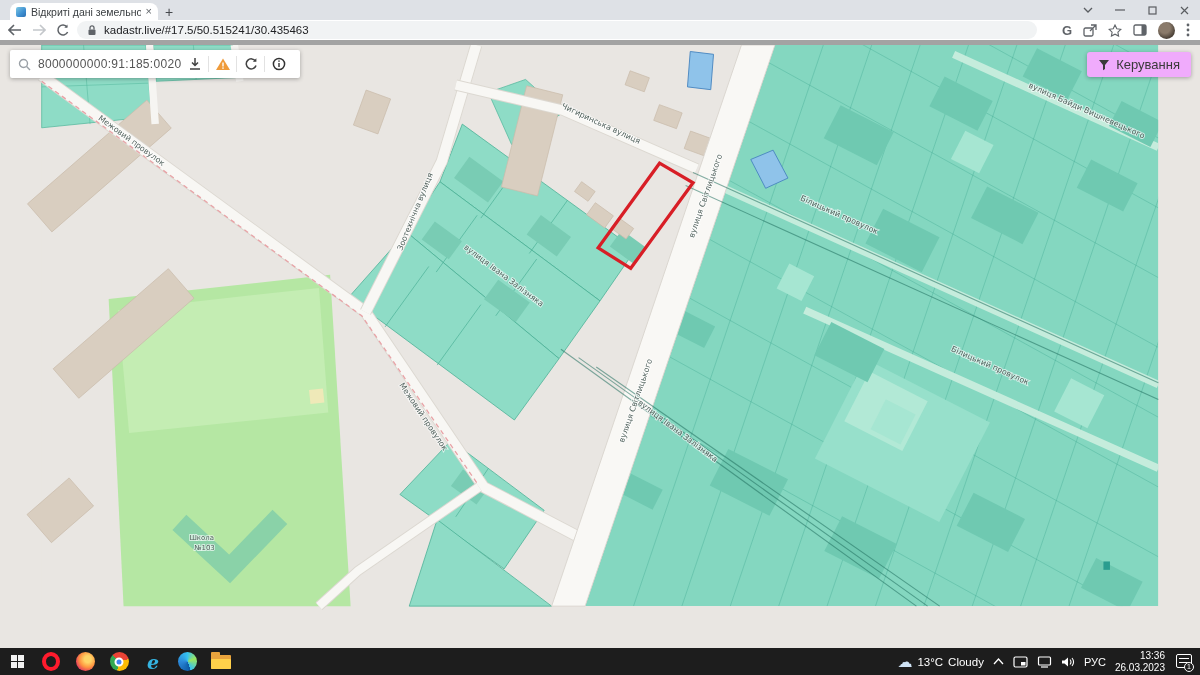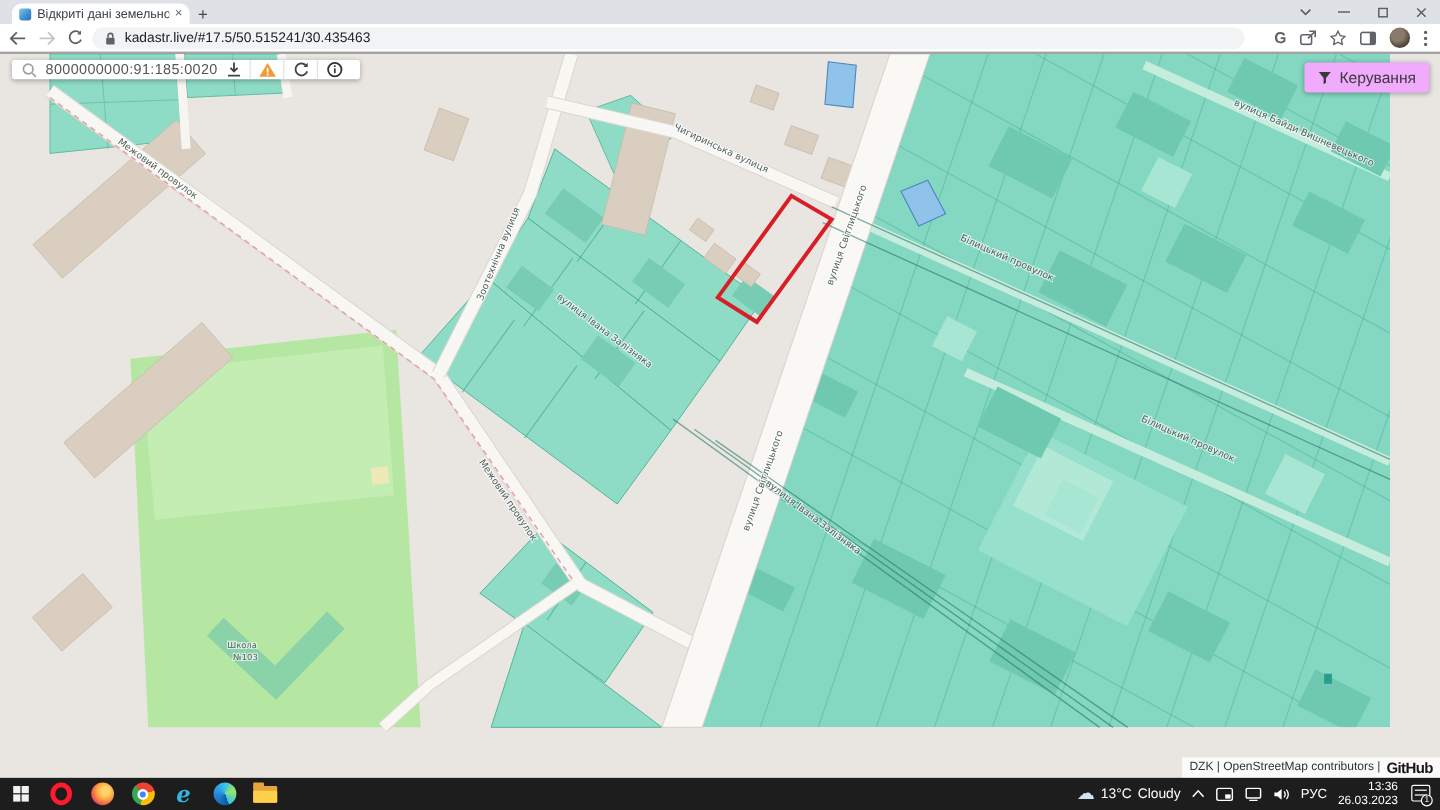--- a/index.html
+++ b/index.html
@@ -10,34 +10,34 @@
   .tabstrip { height:20px; background:#dee1e6; display:flex; align-items:flex-end; position:relative; flex:0 0 auto; }
   .tab { margin-left:10px; width:148px; height:17px; background:#fff; border-radius:8px 8px 0 0; display:flex; align-items:center; padding:0 6px; gap:5px; }
   .favicon { width:10px; height:10px; border-radius:2px; background:linear-gradient(135deg,#7ec8e3 0%,#3d8fd1 60%,#2e6fb0 100%); flex:0 0 auto; }
   .tab-title { font-size:10.5px; color:#3c4043; white-space:nowrap; overflow:hidden; flex:1; }
   .tab-close { color:#5f6368; font-size:11px; line-height:1; cursor:default; }
   .newtab { width:22px; height:17px; display:flex; align-items:center; justify-content:center; color:#45484d; font-size:14px; }
   .wincontrols { position:absolute; right:0; top:0; height:20px; display:flex; }
   .winbtn { width:32px; height:20px; display:flex; align-items:center; justify-content:center; }
 
   
-  .toolbar { height:25px; background:#fff; border-bottom:2px solid #a3a3a3; display:flex; align-items:center; padding:0 8px; gap:8px; flex:0 0 auto; }
+  .toolbar { height:25px; background:#fff; border-bottom:5px solid #a3a3a3; display:flex; align-items:center; padding:0 8px; gap:8px; flex:0 0 auto; }
   .navicons { display:flex; gap:10px; align-items:center; }
   .urlbar { height:18px; flex:1; max-width:960px; background:#f1f3f4; border-radius:10px; display:flex; align-items:center; padding:0 10px; gap:7px; }
   .url-text { font-size:11.5px; color:#202124; white-space:nowrap; }
   .tbicons { display:flex; align-items:center; gap:11px; margin-left:auto; padding-right:2px; }
   .g-glyph { font-size:13px; font-weight:bold; color:#5f6368; }
   .avatar { width:17px; height:17px; border-radius:50%; background:radial-gradient(circle at 40% 35%,#8a7a6a 0 35%,#4d4339 70%,#2c2620); }
 
   
   .viewport { position:relative; height:603px; flex:0 0 auto; overflow:hidden; background:#e9e6e2; }
   .viewport svg.map { position:absolute; inset:0; }
   svg.map text { paint-order:stroke; stroke:rgba(255,255,255,.65); stroke-width:2px; fill:#51625d; font-family:"DejaVu Sans",sans-serif; }
 
-  .searchbox { position:absolute; left:10px; top:5px; width:290px; height:16px; background:#fff; border-radius:2px;
+  .searchbox { position:absolute; left:10px; top:5px; width:290px; height:28px; background:#fff; border-radius:2px;
     box-shadow:0 1px 4px rgba(0,0,0,.3); display:flex; align-items:center; padding:0 8px; }
   .searchbox .val { font-size:12px; color:#555; letter-spacing:.3px; flex:1; margin-left:7px; white-space:nowrap; }
   .sb-btn { width:27px; height:28px; display:flex; align-items:center; justify-content:center; }
   .sb-div { width:1px; height:16px; background:#e2e2e2; }
 
   .manage-btn { position:absolute; right:9px; top:7px; height:25px; background:#f0abfc; border-radius:3px;
     box-shadow:0 1px 4px rgba(0,0,0,.3); display:flex; align-items:center; gap:6px; padding:0 11px;
     font-size:13px; color:#3a3a3a; }
 
   .attribution { position:absolute; right:0; bottom:0; height:17px; background:rgba(255,255,255,.78);
@@ -314,24 +314,20 @@
       </span>
     </div>
 
     <div class="manage-btn">
       <svg width="12" height="12">
           <path d="M1 1h10L7 6v4l-2 1.2V6z" fill="#3a3a3a"></path>
         </svg>
       <span>Керування</span>
     </div>
 
-    <div class="attribution">
-      <span>DZK | OpenStreetMap contributors |</span>
-      <span class="gh">GitHub</span>
-    </div>
   </div>
 
   <div class="taskbar">
     <div class="tb-slot">
         <span class="start-grid">
           <i></i>
           <i></i>
           <i></i>
           <i></i>
         </span>

